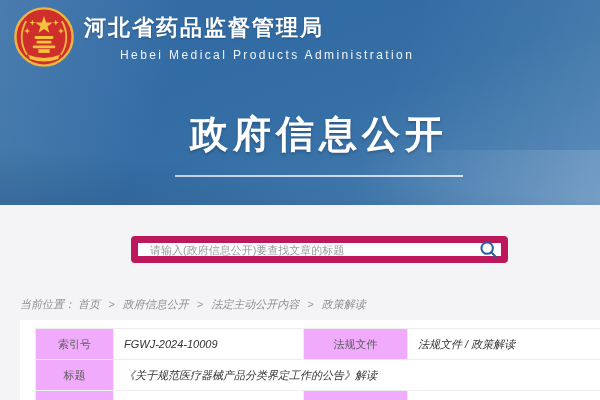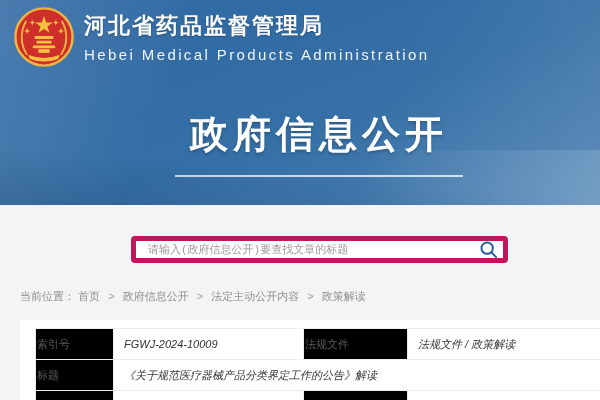--- a/index.html
+++ b/index.html
@@ -21,62 +21,62 @@
     content:""; position:absolute; left:0; bottom:0; width:100%; height:55px;
     background:linear-gradient(to top right, rgba(20,54,94,0.22), rgba(255,255,255,0) 55%),
                linear-gradient(to left, rgba(255,255,255,0.14), rgba(255,255,255,0) 40%);
     pointer-events:none;
   }
 
   .logo { position:absolute; left:14px; top:7px; display:flex; align-items:center; cursor:pointer; }
   .emblem { width:60px; height:60px; flex:0 0 auto; }
   .site-names { margin-left:10px; color:#fff; }
   .site-name { font-size:22px; font-weight:bold; letter-spacing:2px; text-shadow:0 1px 2px rgba(0,0,0,0.25); }
-  .site-name-en { font-size:15px; letter-spacing:2.4px; margin-top:5px; opacity:0.92; white-space:nowrap; }
+  .site-name-en { font-size:12px; letter-spacing:2.4px; margin-top:5px; opacity:0.92; white-space:nowrap;margin-left:36px; }
 
   .banner { position:absolute; top:109px; left:0; width:600px; text-align:center; color:#fff; }
   .banner-title {
     display:inline-block; transform:translateX(19px);
     font-size:38px; font-weight:bold; letter-spacing:5px;
     text-shadow:0 2px 3px rgba(0,0,0,0.22);
   }
   .banner-line {
     width:288px; height:2px; margin:15px auto 0; transform:translateX(19px);
     background:rgba(255,255,255,0.75);
   }
 
   
   .search-box { position:absolute; left:131px; top:236px; width:377px; height:27px; }
   .search-input {
     width:100%; height:100%; box-sizing:border-box;
-    border:5px solid #be185d; border-radius:4px; background:#fff;
+    border:7px solid #be185d; border-radius:4px; background:#fff;
     padding:0 34px 0 12px; font-size:11px; color:#444; outline:none;
-    font-family:Liberation Mono, monospace;
+    font-family:Liberation Sans, sans-serif;
   }
   .search-input::placeholder { color:#9a9a9a; }
   .search-btn {
     position:absolute; right:10px; top:4px; width:19px; height:19px;
     background:none; border:none; padding:0; cursor:pointer;
   }
   .search-btn svg { width:19px; height:19px; display:block; }
 
   
-  .breadcrumb { position:absolute; left:20px; top:289px; font-size:11px; color:#8e8e8e; }
+  .breadcrumb { position:absolute; left:20px; top:297px; font-size:11px; color:#8e8e8e;font-style:italic; }
   .breadcrumb .crumb { color:#8e8e8e; text-decoration:none; cursor:pointer; }
   .breadcrumb .crumb-current { color:#8e8e8e; }
   .breadcrumb .sep { margin:0 5px; color:#9a9a9a; }
 
   
   .card { position:absolute; left:20px; top:320px; width:580px; height:90px; background:#fff; }
   .detail-table {
     border-collapse:collapse; table-layout:fixed;
     margin:8px 0 0 15px; width:600px; font-size:11px;
   }
   .detail-table td { border:1px solid #ededed; height:28px; overflow:hidden; white-space:nowrap; }
-  .detail-table td.lbl { background:#000000; color:#5c5c5c; text-align:left; }
+  .detail-table td.lbl { background:#f0abfc; color:#5c5c5c; text-align:center; }
   .detail-table td.val { color:#333; padding:0 10px;font-style:italic; }
 </style>
 </head>
 <body>
 
 <div class="page">
 
   <div class="header">
 
     <div class="logo">

